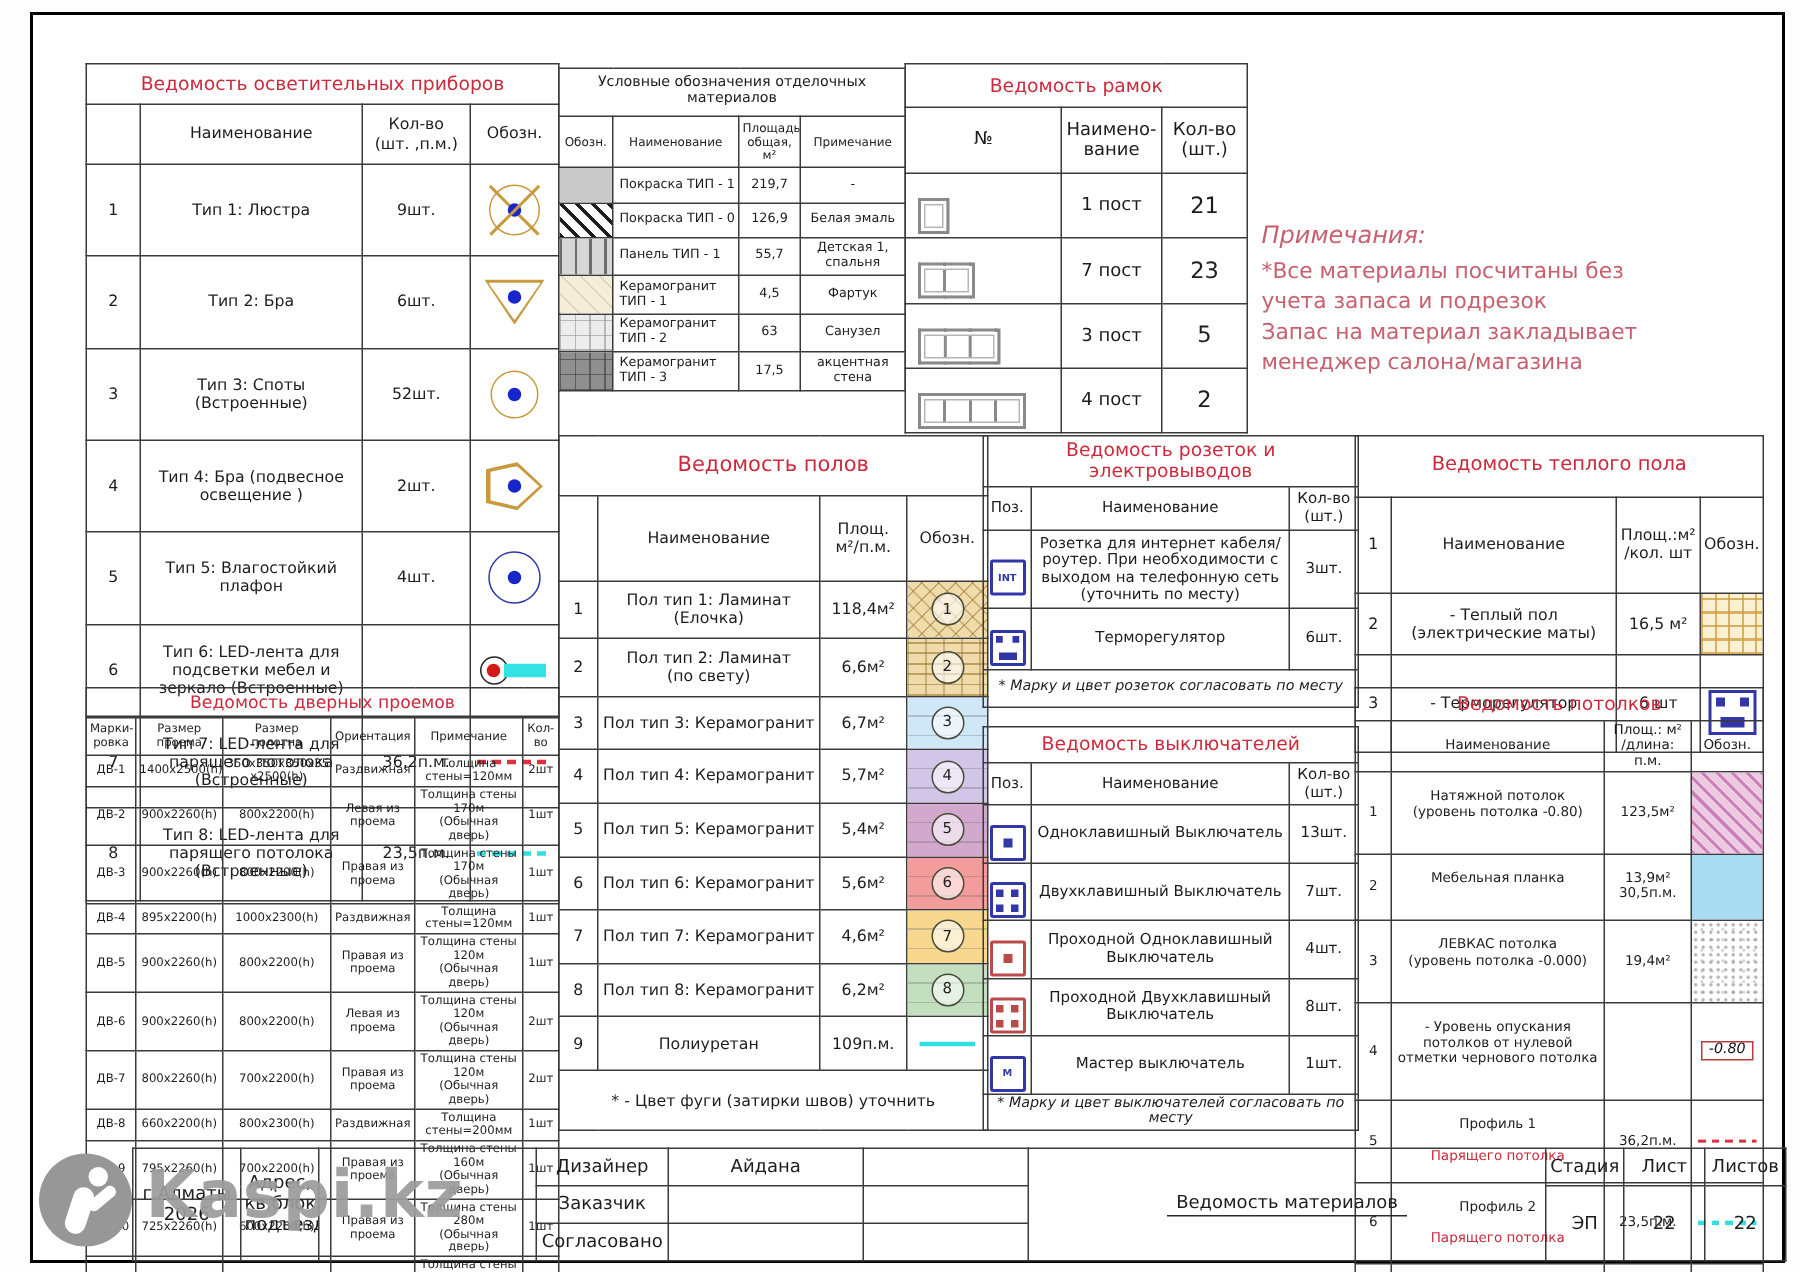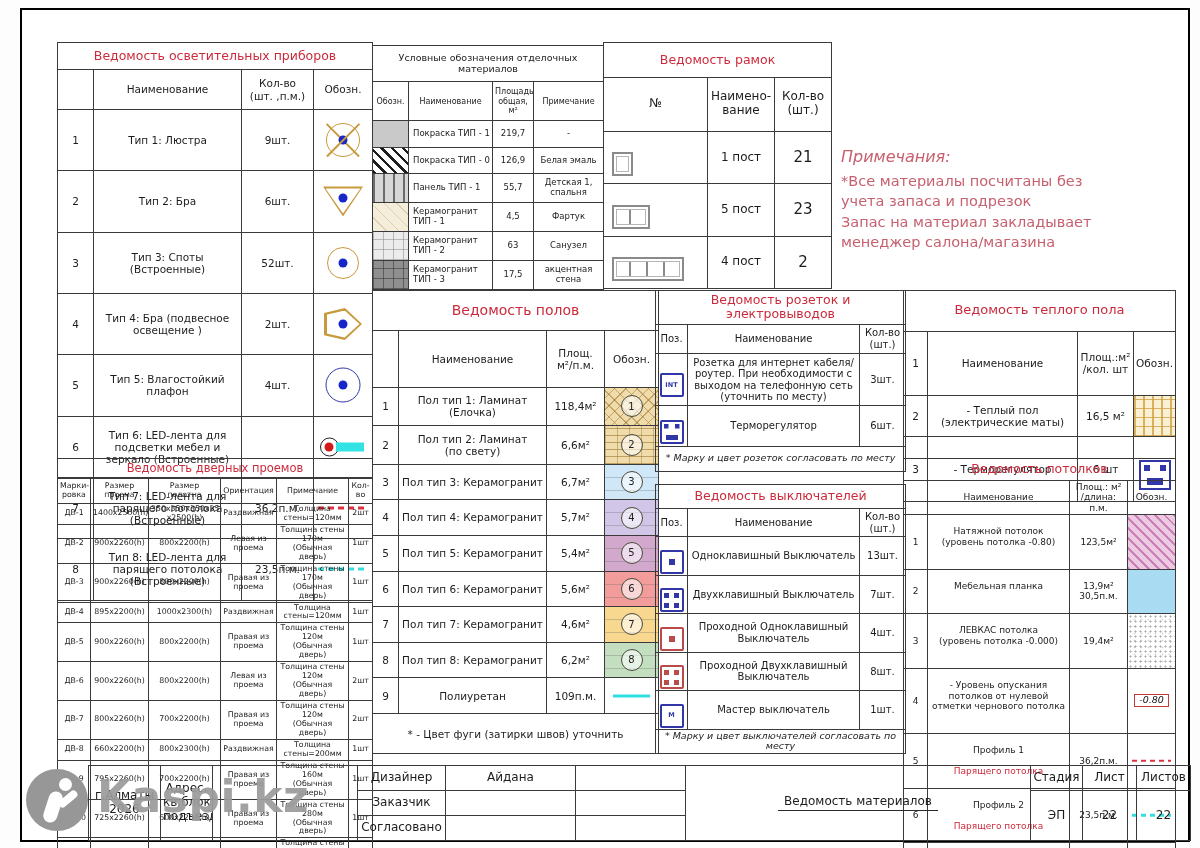--- a/index.html
+++ b/index.html
@@ -326,21 +326,21 @@
               <span class="lsym-fill"></span>
               
             </span>
           </td>
         </tr>
 
     </tbody>
   </table>
 </div>
 
-<div class="panel" style="left:372px;top:45px;width:231px;height:245px;">
+<div class="panel" style="left:372px;top:45px;width:231px;height:216px;">
   <table class="t-legend">
     <colgroup>
         <col style="width:36px">
         <col style="width:84px">
         <col style="width:41px">
         <col style="width:70px">
       </colgroup>
     <tbody>
         <tr class="row-title">
           <th colspan="4">Условные обозначения отделочных материалов</th>
@@ -442,24 +442,31 @@
             <span class="fr-ico" data-count="1"></span>
           </td>
           <td>1 пост</td>
           <td class="qty">21</td>
         </tr>
 
         <tr>
           <td style="text-align:left;padding-left:8px;">
             <span class="fr-ico" data-count="2"></span>
           </td>
-          <td>5 пост</td>
+          <td>7 пост</td>
           <td class="qty">23</td>
         </tr>
 
+        <tr>
+          <td style="text-align:left;padding-left:8px;">
+            <span class="fr-ico" data-count="3"></span>
+          </td>
+          <td>3 пост</td>
+          <td class="qty">5</td>
+        </tr>
 
         <tr>
           <td style="text-align:left;padding-left:8px;">
             <span class="fr-ico" data-count="4"></span>
           </td>
           <td>4 пост</td>
           <td class="qty">2</td>
         </tr>
 
     </tbody>

